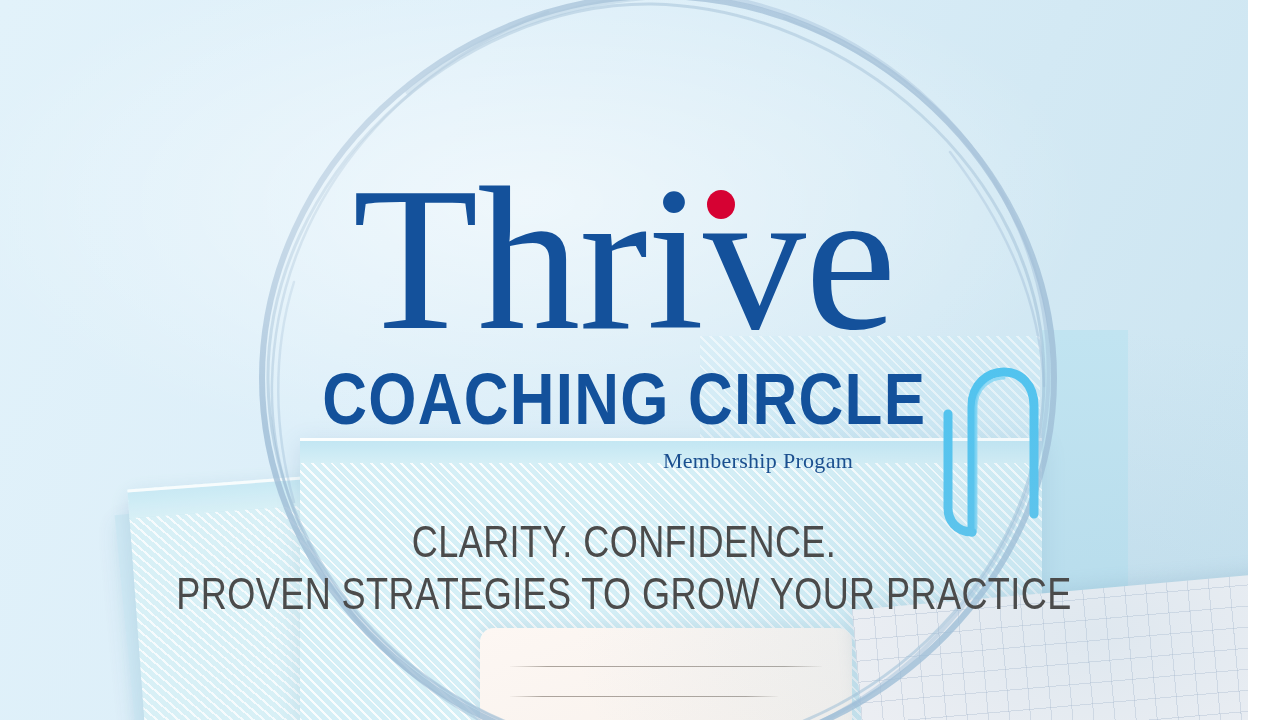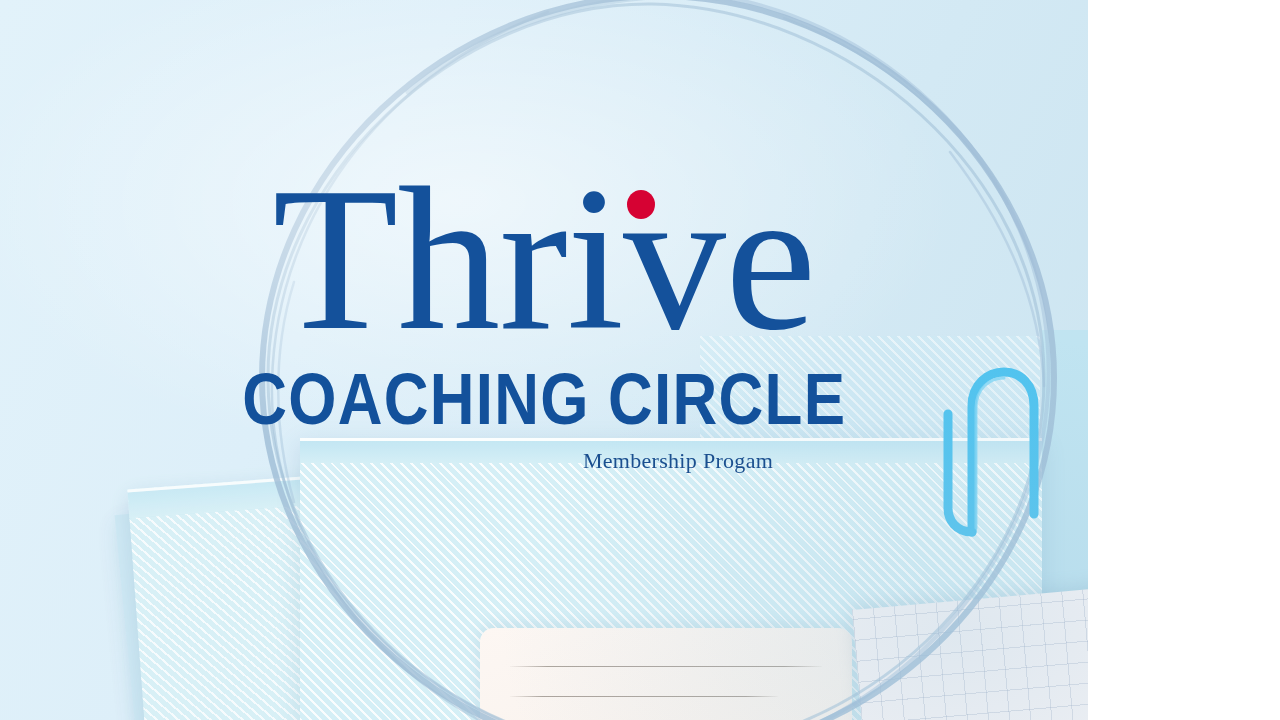--- a/index.html
+++ b/index.html
@@ -7,21 +7,21 @@
     margin: 0;
     padding: 0;
     background: #ffffff;
   }
   body {
     font-family: "Liberation Sans", sans-serif;
   }
 
   #poster {
     position: relative;
-    width: 1088px;
+    width: 1248px;
     height: 720px;
     overflow: hidden;
     background: linear-gradient(115deg, #e2f2fa 0%, #ddeff9 32%, #d3e9f4 68%, #cbe4f0 100%);
   }
 
   
   .grain {
     position: absolute;
     inset: 0;
     background:
@@ -332,15 +332,19 @@
     </div>
 
     <div id="subtitle-line">
       <span id="subtitle">COACHING CIRCLE</span>
     </div>
 
     <div id="program-line">
       <span id="program">Membership Progam</span>
     </div>
 
+    <div id="tagline">
+      <span class="tline l1">CLARITY. CONFIDENCE.</span>
+      <span class="tline l2">PROVEN STRATEGIES TO GROW YOUR PRACTICE</span>
+    </div>
 
   </div>
 </div>
 
 </body></html>

